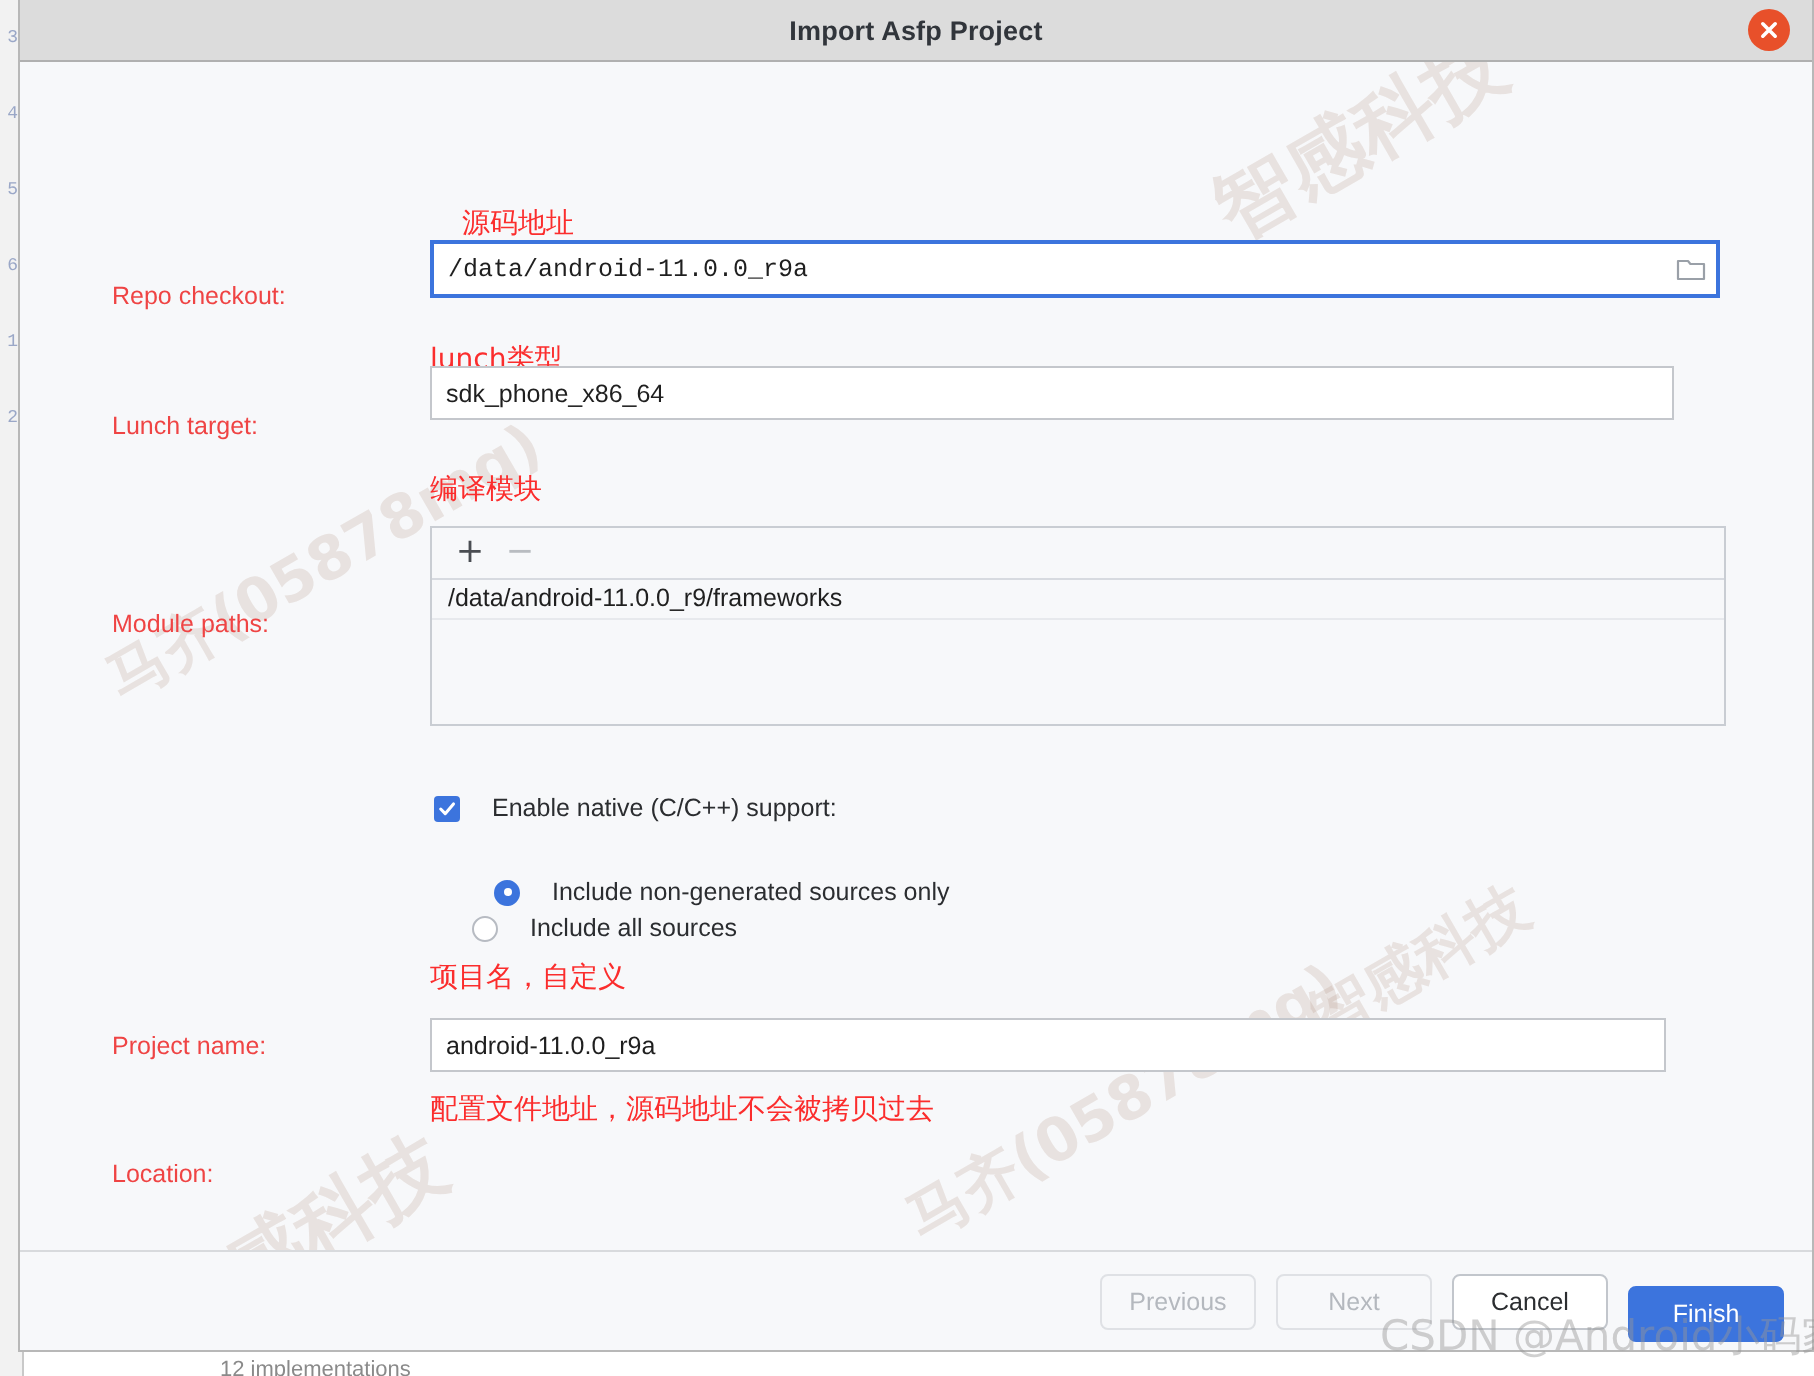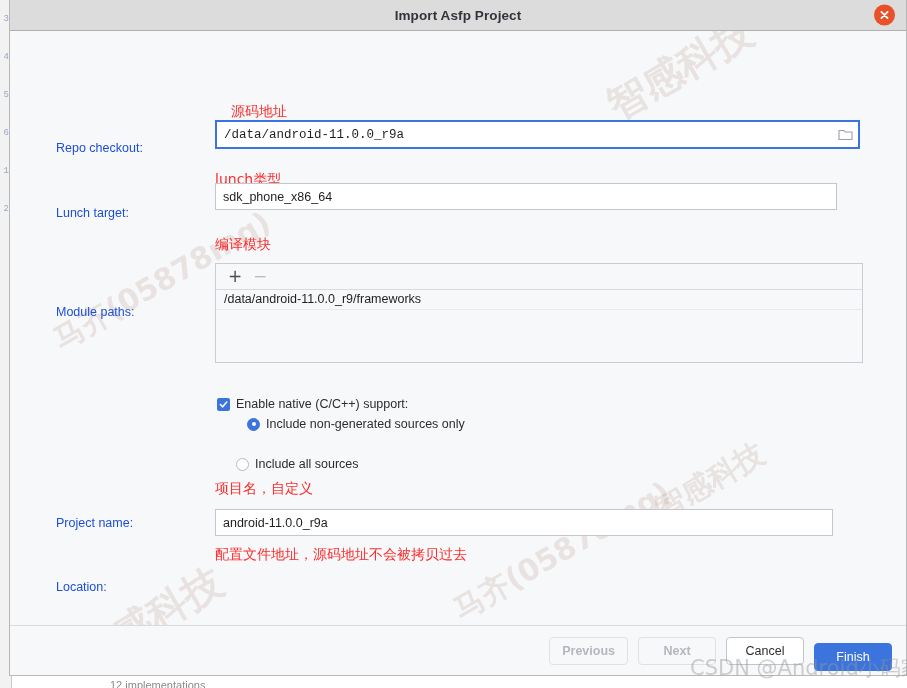--- a/index.html
+++ b/index.html
@@ -97,21 +97,21 @@
     position: relative;
     flex: 1 1 auto;
     background: #f7f8fa;
     overflow: hidden;
   }
 
   
   .field-label {
     position: absolute;
     font-size: 12.5px;
-    color: #1d4ed8;
+    color: #ef4444;
     white-space: nowrap;
   }
   .annot {
     position: absolute;
     font-size: 14px;
     color: #fb2d2d;
     white-space: nowrap;
     font-family: "DejaVu Sans", "Liberation Sans", sans-serif;
   }
   .textfield {
@@ -183,21 +183,21 @@
     border-bottom: 1px solid #e7e9ed;
     white-space: nowrap;
     cursor: pointer;
   }
 
   
   .check-row, .radio-row {
     position: absolute;
     display: flex;
     align-items: center;
-    gap: 6px;
+    gap: 16px;
     cursor: pointer;
   }
   .cbox {
     width: 13px; height: 13px;
     border-radius: 2px;
     background: #3c74dd;
     display: flex;
     align-items: center;
     justify-content: center;
     flex: 0 0 auto;
@@ -249,21 +249,20 @@
     color: #2b2d30;
     cursor: pointer;
     padding: 0 12px;
     font-family: "Liberation Sans", sans-serif;
   }
   .btn.disabled {
     color: #b4b8be;
     border-color: #dfe1e5;
     background: #f7f8fa;
     cursor: default;
-    font-weight: bold;
   }
   .btn.primary {
     background: #3c74dd;
     border-color: #3c74dd;
     color: #ffffff;
     margin-top: 12px;
   }
 
   
   .wm {
@@ -357,21 +356,21 @@
 
       <div class="check-row" style="left:207px; top:366px;">
         <span class="cbox">
           <svg width="9" height="9" viewBox="0 0 10 10" aria-hidden="true">
             <path d="M1.5 5 L4 7.6 L8.6 2.2" fill="none" stroke="#ffffff" stroke-width="1.7" stroke-linecap="round" stroke-linejoin="round"></path>
           </svg>
         </span>
         <span class="ctl-label">Enable native (C/C++) support:</span>
       </div>
 
-      <div class="radio-row" style="left:237px; top:386px;">
+      <div class="radio-row" style="left:237px; top:408px;">
         <span class="radio on"></span>
         <span class="ctl-label">Include non-generated sources only</span>
       </div>
 
       <div class="radio-row" style="left:226px; top:426px;">
         <span class="radio"></span>
         <span class="ctl-label">Include all sources</span>
       </div>
 
       <div class="annot" style="left:205px; top:449px;">项目名，自定义</div>

